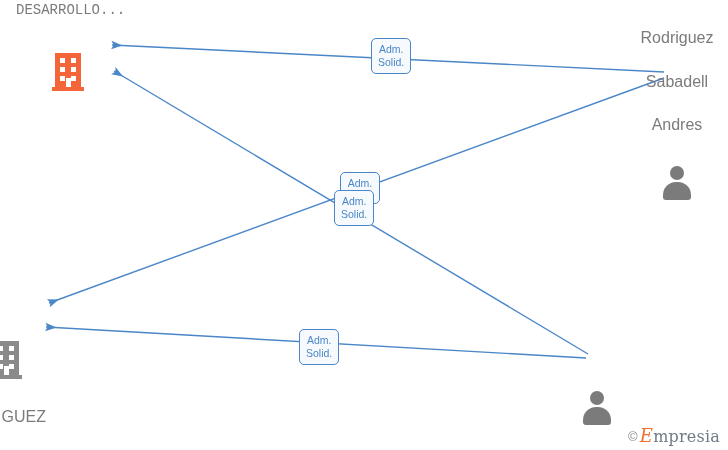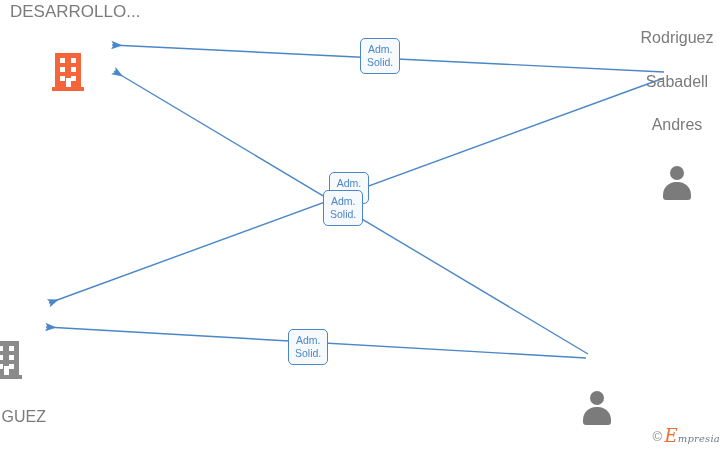--- a/index.html
+++ b/index.html
@@ -96,20 +96,21 @@
     box-sizing: border-box;
     background: #f7fafd;
     border: 1px solid #4a86c8;
     border-radius: 5px;
     color: #4a86c8;
     font-size: 10.5px;
     line-height: 13px;
     text-align: center;
     padding: 4px 6px 4px 6px;
     white-space: nowrap;
+    margin-left: 11px;
   }
 
   
   .watermark {
     position: absolute;
     right: 8px;
     bottom: 4px;
     font-size: 15px;
     color: #7a7a7a;
     letter-spacing: .2px;
@@ -122,33 +123,33 @@
     margin-right: 2px;
   }
   .watermark .brand-e {
     font-family: "DejaVu Serif", serif;
     font-style: italic;
     font-size: 18px;
     color: #f07030;
   }
   .watermark .brand-rest {
     font-family: "DejaVu Serif", serif;
-    font-style: italic;
-    font-size: 10px;
+    font-size: 16px;
     color: #6f7b86;
   }
 
   
   .graph-title {
     position: absolute;
-    left: 10px;
+    left: 16px;
     top: 2px;
-    font-size: 17px;
+    font-size: 14px;
     color: #7b7b7b;
     white-space: nowrap;
+    font-family: Liberation Mono, monospace;
   }
 </style>
 </head>
 <body>
 
 <div id="canvas">
 
   <svg id="edges" viewBox="0 0 728 450" xmlns="http://www.w3.org/2000/svg">
     <defs>
       <marker id="arrow" markerWidth="9" markerHeight="9" refX="7.5" refY="3.2" orient="auto" markerUnits="strokeWidth">

